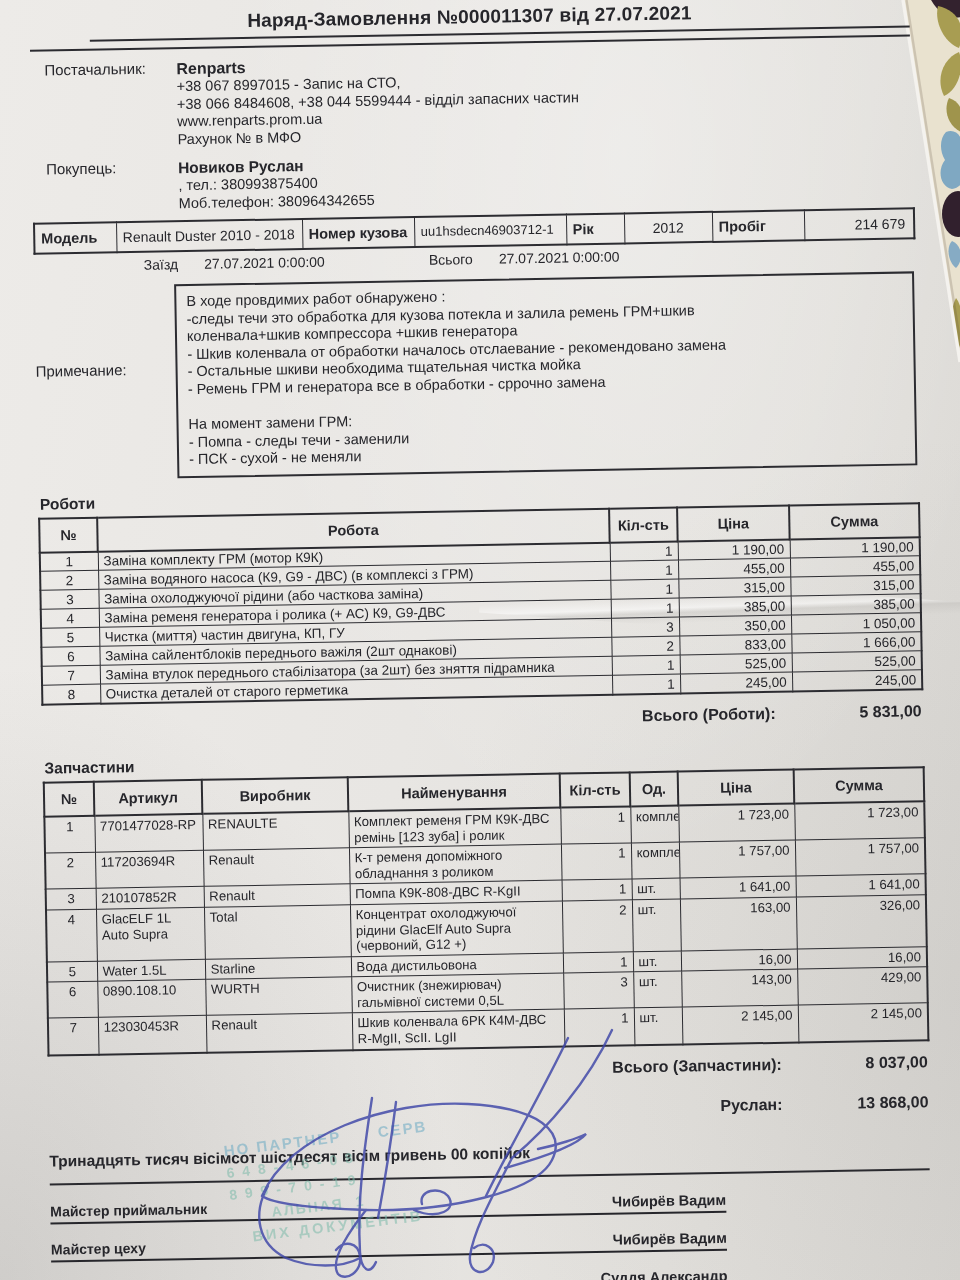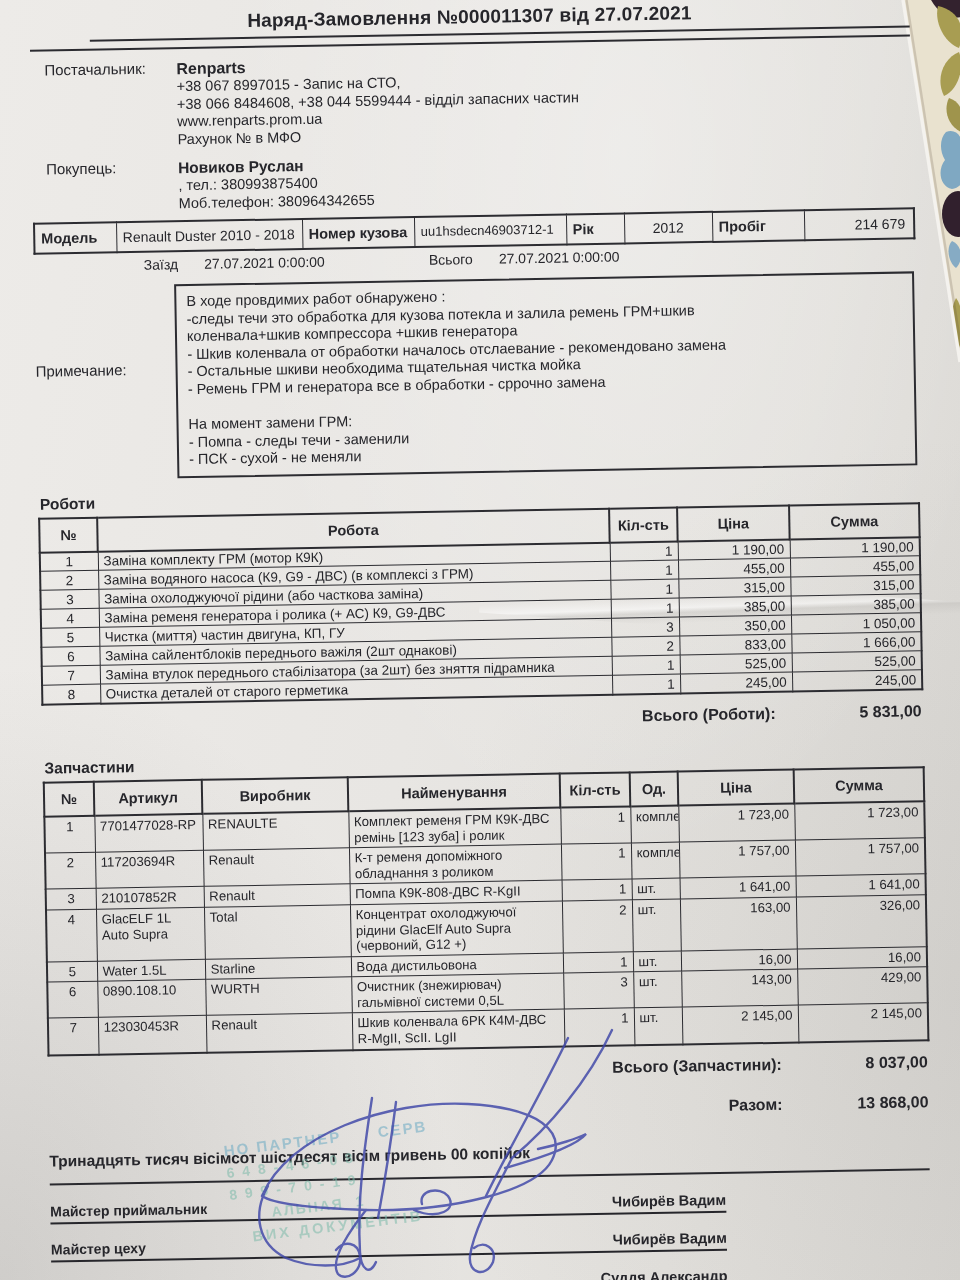--- a/index.html
+++ b/index.html
@@ -353,21 +353,21 @@
           <td class="r">2 145,00</td>
           <td class="r">2 145,00</td>
         </tr>
       </tbody>
   </table>
   <div class="total-line">
     <span>Всього (Запчастини):</span>
     <span class="tv">8 037,00</span>
   </div>
   <div class="total-line grand">
-    <span>Разом:</span>
+    <span>Руслан:</span>
     <span class="tv">13 868,00</span>
   </div>
 
   <div class="words">Тринадцять тисяч вісімсот шістдесят вісім гривень 00 копійок</div>
   <div class="words-rule"></div>
 
   <div class="sigs">
     <div class="sig-row">
       <span class="sig-role">Майстер приймальник</span>
       <span class="sig-name">Чибирёв Вадим</span>

